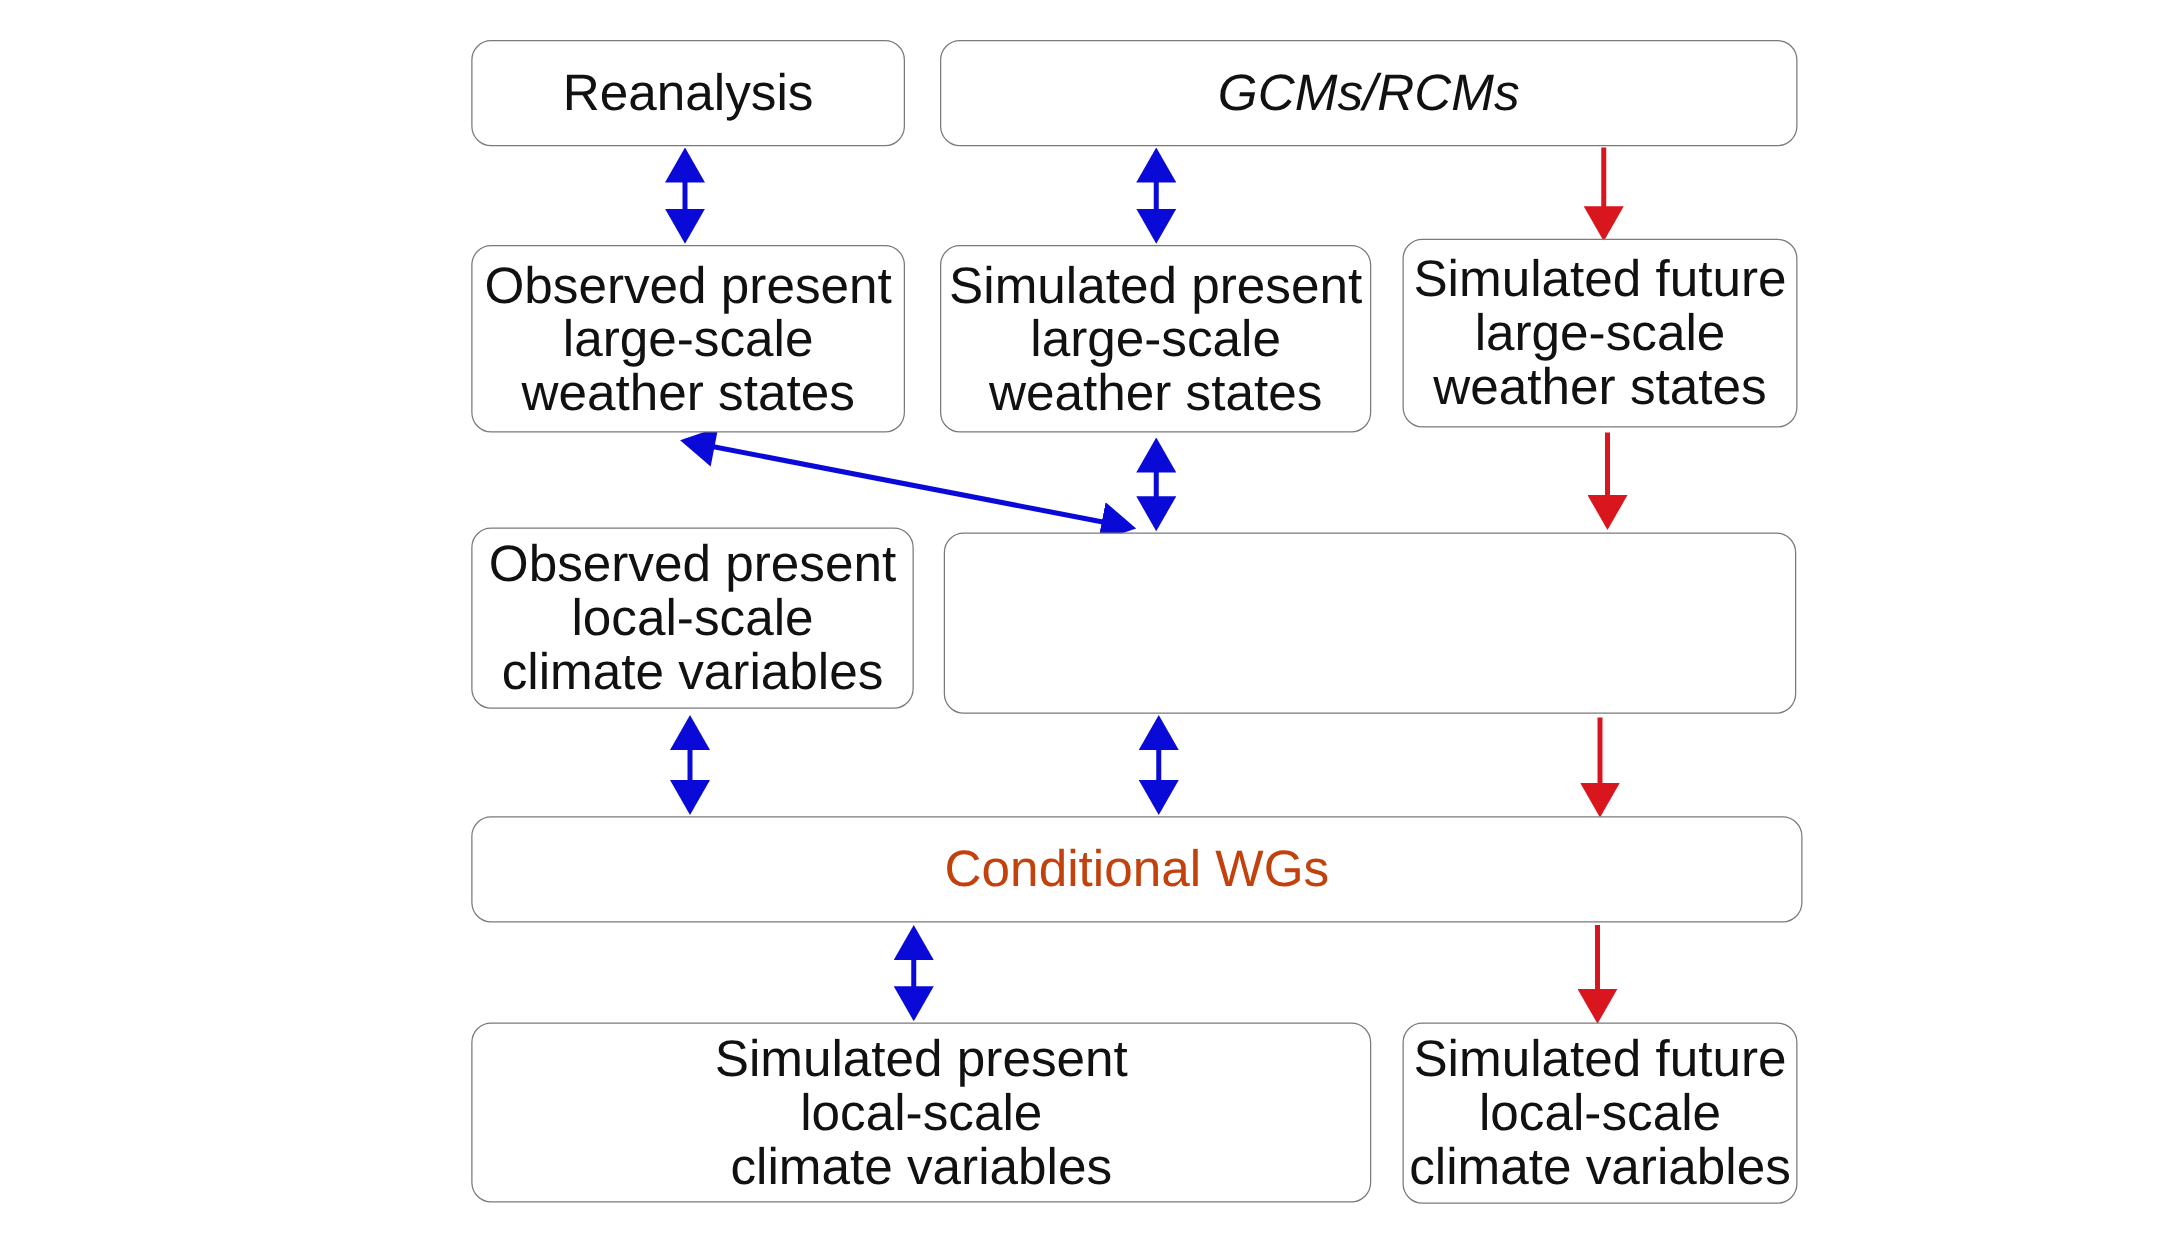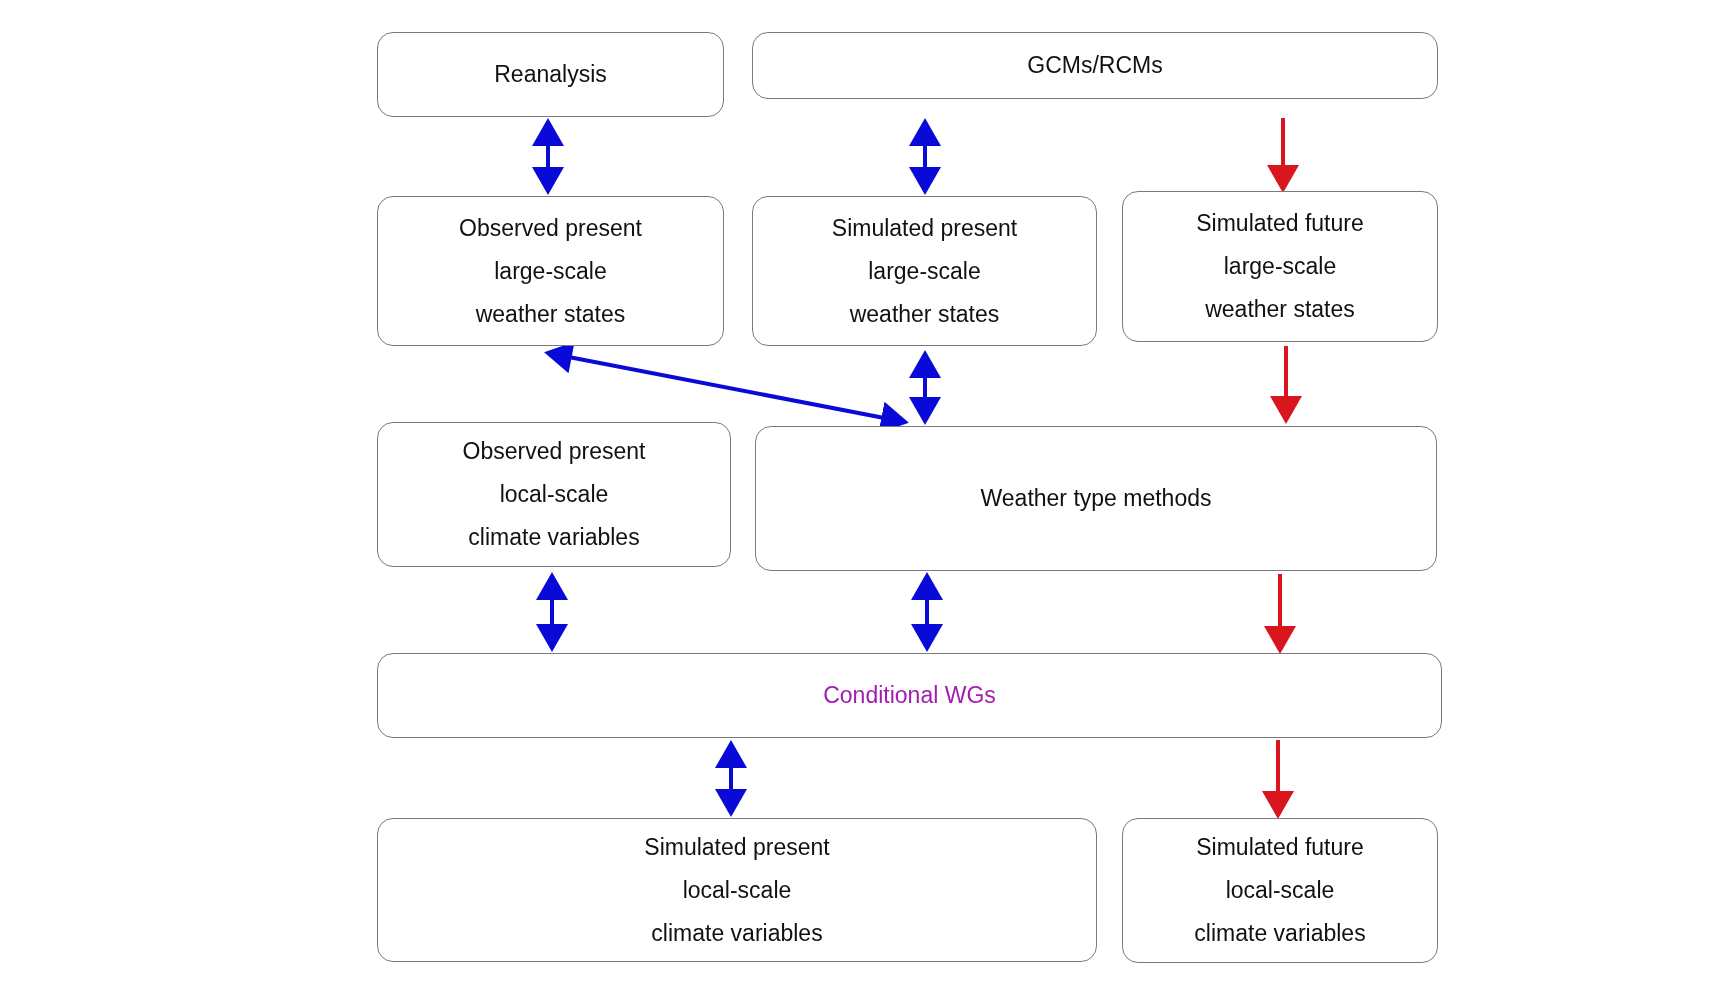--- a/index.html
+++ b/index.html
@@ -9,29 +9,29 @@
       position: absolute;
       box-sizing: border-box;
       border: 1.5px solid #7a7a7a;
       border-radius: 16px;
       background: #ffffff;
       display: flex;
       align-items: center;
       justify-content: center;
       text-align: right;
       color: #111111;
-      font-size: 23px;
+      font-size: 41px;
       line-height: 43px;
     }
     .box .lines { display: flex; flex-direction: column; align-items: center; }
     .box .line { white-space: nowrap; }
     svg#arrows { position: absolute; left: 0; top: 0; }
 
     #b-reanalysis  { left: 377px;  top: 32px;  width: 347px; height: 85px; }
-    #b-gcms        { left: 752px;  top: 32px;  width: 686px; height: 67px; }
+    #b-gcms        { left: 752px;  top: 32px;  width: 686px; height: 85px; font-style: italic; }
     #b-obs-ls      { left: 377px;  top: 196px; width: 347px; height: 150px; }
     #b-sim-ls      { left: 752px;  top: 196px; width: 345px; height: 150px; }
     #b-fut-ls      { left: 1122px; top: 191px; width: 316px; height: 151px; }
     #b-obs-local   { left: 377px;  top: 422px; width: 354px; height: 145px; }
     #b-methods     { left: 755px;  top: 426px; width: 682px; height: 145px; }
     #b-cond        { left: 377px;  top: 653px; width: 1065px; height: 85px; }
     #b-sim-local   { left: 377px;  top: 818px; width: 720px; height: 144px; }
     #b-fut-local   { left: 1122px; top: 818px; width: 316px; height: 145px; }
   </style>
 </head>
@@ -103,25 +103,24 @@
 <div class="box" id="b-obs-local" style="border-color: rgb(122, 122, 122); color: rgb(17, 17, 17);">
   <div class="lines">
     <span class="line">Observed present</span>
     <span class="line">local-scale</span>
     <span class="line">climate variables</span>
   </div>
 </div>
 
 <div class="box" id="b-methods" style="border-color: rgb(122, 122, 122); color: rgb(17, 17, 17);">
   <div class="lines">
-    <span class="line">Weather type methods</span>
   </div>
 </div>
 
-<div class="box" id="b-cond" style="border-color: rgb(122, 122, 122); color: #a21caf;">
+<div class="box" id="b-cond" style="border-color: rgb(122, 122, 122); color: #c2410c;">
   <div class="lines">
     <span class="line">Conditional WGs</span>
   </div>
 </div>
 
 <div class="box" id="b-sim-local" style="border-color: rgb(122, 122, 122); color: rgb(17, 17, 17);">
   <div class="lines">
     <span class="line">Simulated present</span>
     <span class="line">local-scale</span>
     <span class="line">climate variables</span>

